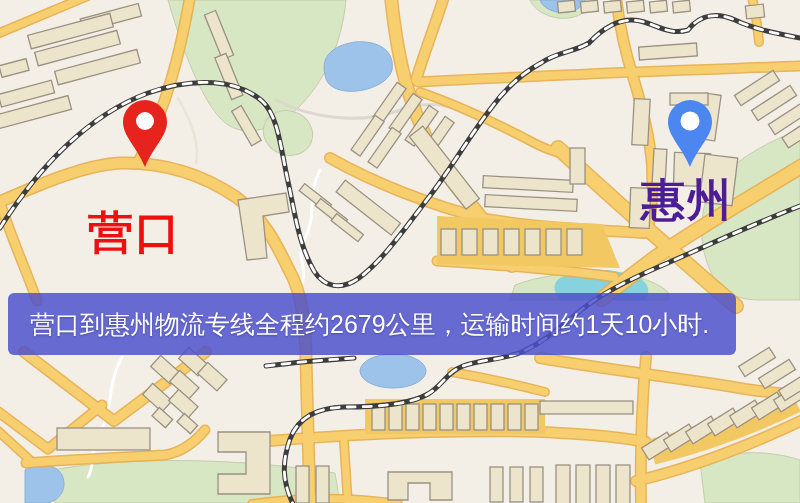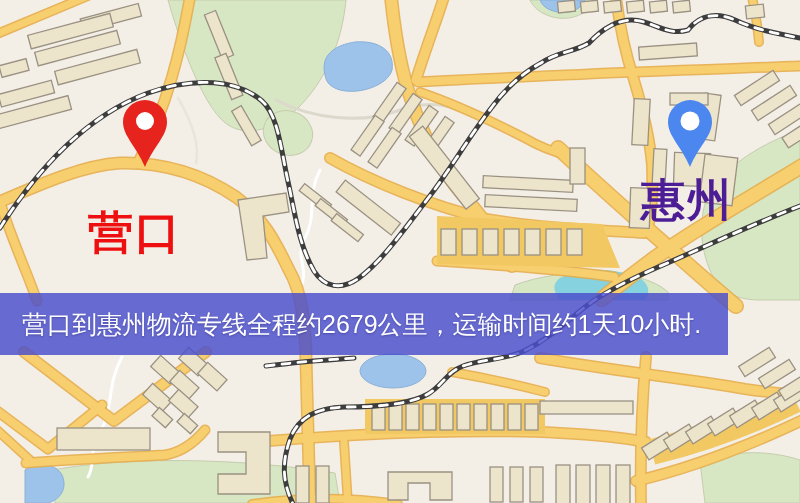--- a/index.html
+++ b/index.html
@@ -6,22 +6,22 @@
   .screen{position:relative;width:800px;height:503px;overflow:hidden;
           font-family:"Liberation Sans","DejaVu Sans",sans-serif;background:#f3efe7;}
   .screen svg.mapbg{position:absolute;left:0;top:0;}
   .map-label{position:absolute;font-weight:700;line-height:1;letter-spacing:2px;
              white-space:nowrap;z-index:2;}
   .map-label.origin{left:88px;top:176px;font-size:45px;color:#ee1010;margin-top:34px;}
   .map-label.dest{left:641px;top:178px;font-size:44px;color:#4c1d95;}
   .pin{position:absolute;z-index:3;}
   .pin.origin{left:122px;top:98px;}
   .pin.dest{left:667px;top:98px;}
-  .banner{position:absolute;left:0;top:293px;width:728px;height:62px;z-index:4;
-          background:rgba(74,78,203,0.83);}
+  .banner{position:absolute;left:8px;top:293px;width:728px;height:62px;z-index:4;
+          background:rgba(74,78,203,0.83);border-radius:6px;}
   .banner span{display:block;padding-left:22px;line-height:62px;font-size:25px;
                color:#ffffff;text-shadow:0 1px 2px rgba(40,40,120,.45);white-space:nowrap;}
 </style>
 </head>
 <body>
 
 <div class="screen">
 
   <svg class="mapbg" width="800" height="503" viewBox="0 0 800 503" xmlns="http://www.w3.org/2000/svg">
     <rect x="0" y="0" width="800" height="503" fill="#f3efe7"></rect>

